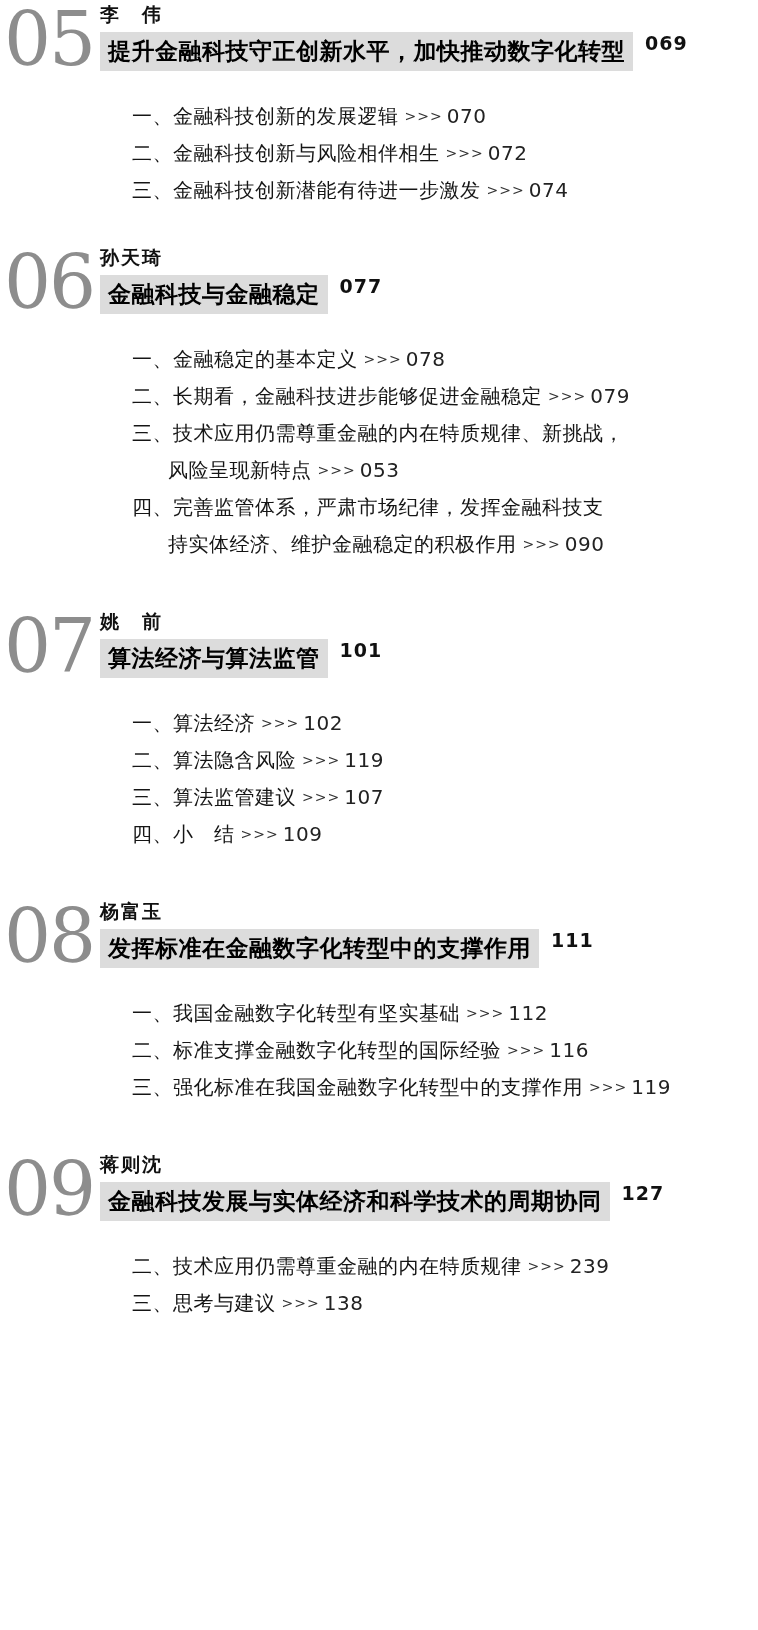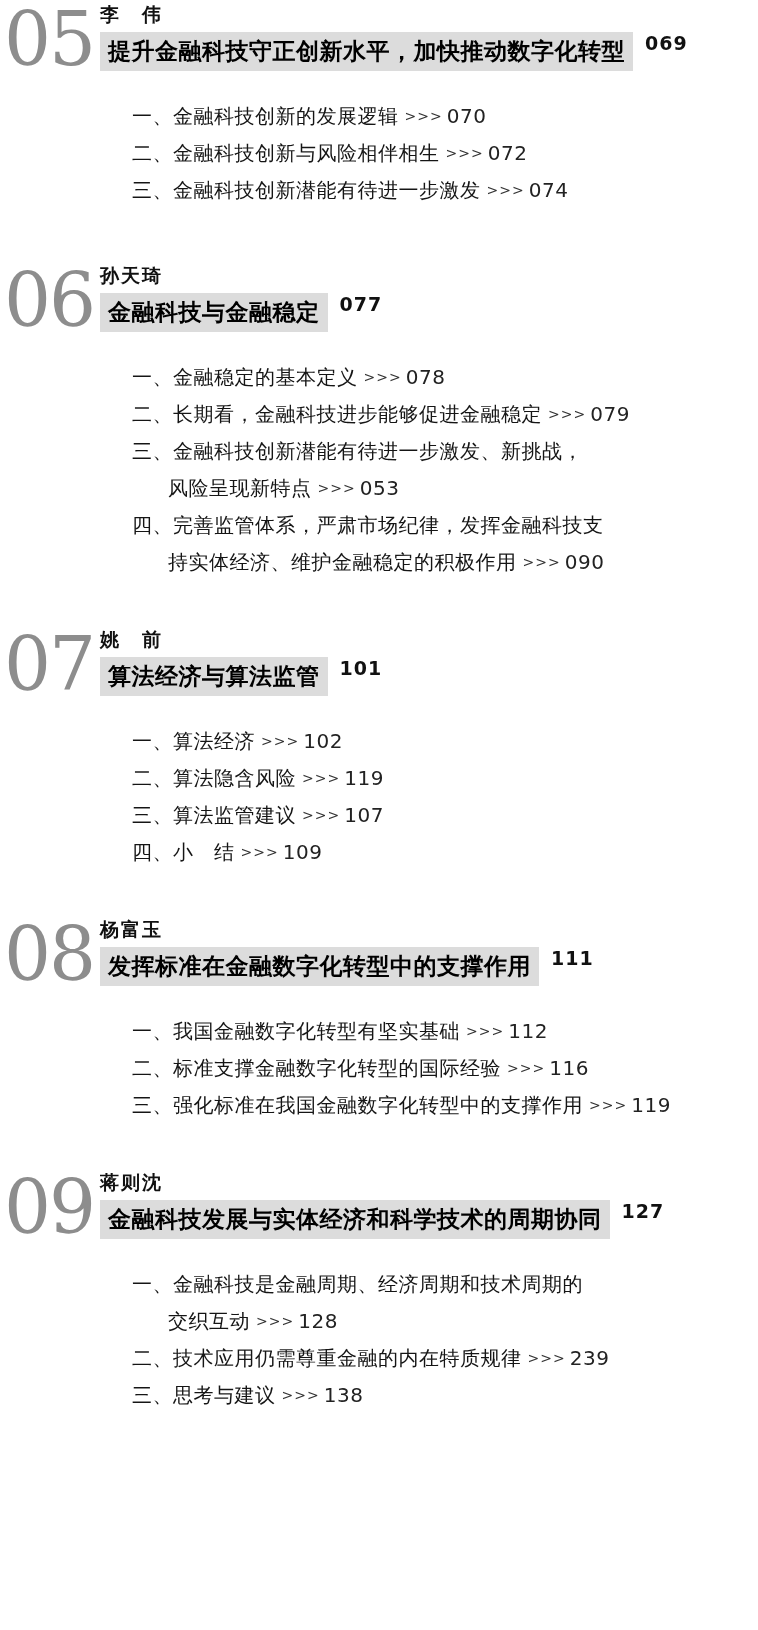--- a/index.html
+++ b/index.html
@@ -105,21 +105,21 @@
     font-family: "DejaVu Sans", "Liberation Sans", sans-serif;
     font-size: 20px;
     color: #222;
     letter-spacing: 0.5px;
   }
   .indent-cont {
     display: block;
     padding-left: 36px;
   }
   .e05 { margin-top: 0; }
-  .e06 { margin-top: 52px; }
+  .e06 { margin-top: 34px; }
   .e07 { margin-top: 44px; }
   .e08 { margin-top: 44px; }
   .e09 { margin-top: 44px; }
 </style>
 </head>
 <body>
 
 <div class="toc">
 
   <div class="entry e05">
@@ -154,21 +154,21 @@
       </div>
     </div>
     <ul class="sections">
       <li class="section">
         <span class="sec-label">一、</span><span class="sec-text">金融稳定的基本定义</span><span class="dots">&gt;&gt;&gt;</span><span class="sec-page">078</span>
       </li>
       <li class="section">
         <span class="sec-label">二、</span><span class="sec-text">长期看，金融科技进步能够促进金融稳定</span><span class="dots">&gt;&gt;&gt;</span><span class="sec-page">079</span>
       </li>
       <li class="section">
-        <span class="sec-label">三、</span><span class="sec-text">金融科技创新潜能有待进一步激发、新挑战，</span>
+        <span class="sec-label">三、</span><span class="sec-text">技术应用仍需尊重金融的内在特质规律、新挑战，</span>
         <span class="indent-cont"><span class="sec-text">风险呈现新特点</span><span class="dots">&gt;&gt;&gt;</span><span class="sec-page">053</span></span>
       </li>
       <li class="section">
         <span class="sec-label">四、</span><span class="sec-text">完善监管体系，严肃市场纪律，发挥金融科技支</span>
         <span class="indent-cont"><span class="sec-text">持实体经济、维护金融稳定的积极作用</span><span class="dots">&gt;&gt;&gt;</span><span class="sec-page">090</span></span>
       </li>
     </ul>
   </div>
 
   <div class="entry e07">
@@ -222,24 +222,20 @@
     <div class="entry-head">
       <div class="big-num">09</div>
       <div class="author">蒋则沈</div>
       <div class="title-line">
         <span class="chapter-title">金融科技发展与实体经济和科学技术的周期协同</span>
         <span class="chapter-page">127</span>
       </div>
     </div>
     <ul class="sections">
       <li class="section">
-        <span class="sec-label">一、</span><span class="sec-text">金融科技是金融周期、经济周期和技术周期的</span>
-        <span class="indent-cont"><span class="sec-text">交织互动</span><span class="dots">&gt;&gt;&gt;</span><span class="sec-page">128</span></span>
-      </li>
-      <li class="section">
         <span class="sec-label">二、</span><span class="sec-text">技术应用仍需尊重金融的内在特质规律</span><span class="dots">&gt;&gt;&gt;</span><span class="sec-page">239</span>
       </li>
       <li class="section">
         <span class="sec-label">三、</span><span class="sec-text">思考与建议</span><span class="dots">&gt;&gt;&gt;</span><span class="sec-page">138</span>
       </li>
     </ul>
   </div>
 
 </div>
 

